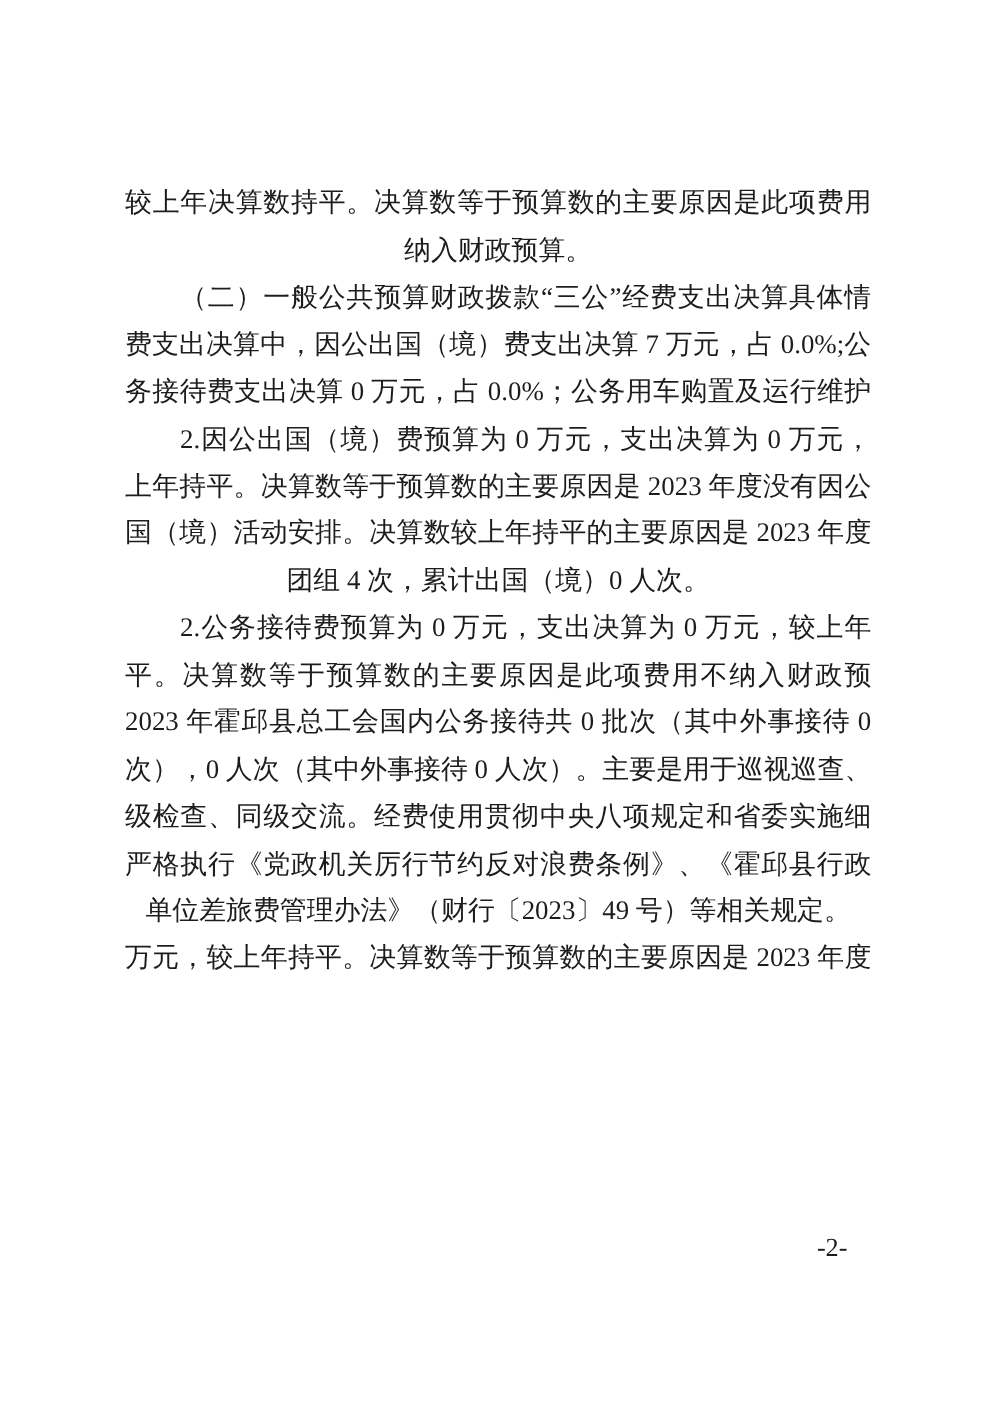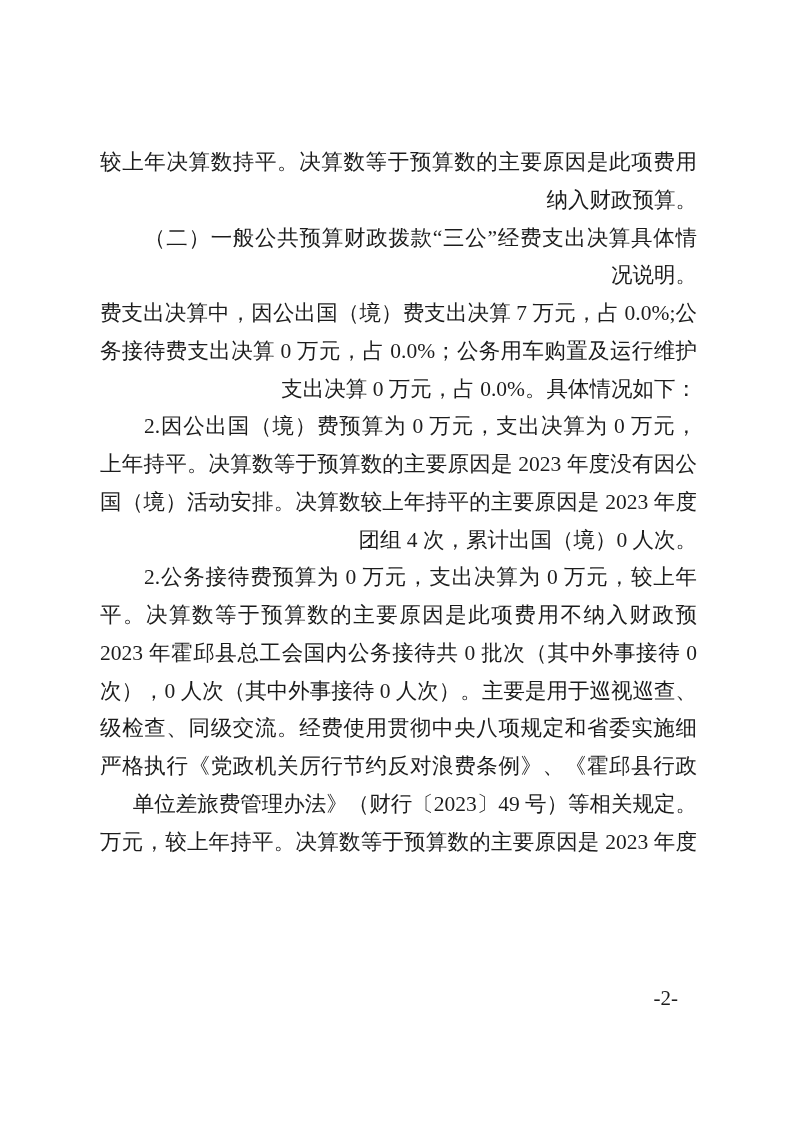--- a/index.html
+++ b/index.html
@@ -22,21 +22,21 @@
     left: 100px;
     top: 144px;
     width: 597px;
   }
   .line {
     height: 37.75px;
     line-height: 37.75px;
     font-size: 21.5px;
     overflow: hidden;
     white-space: normal;
-    text-align: right;
+    text-align: center;
   }
   .line.jl {
     text-align: justify;
     text-align-last: justify;
   }
   .line.indent {
     padding-left: 44px;
   }
   .line .seg-bold {
     font-weight: 400;
@@ -55,24 +55,22 @@
   }
 </style>
 </head>
 <body>
 
 <div class="page">
   <div class="text-block" id="text-block">
       <div class="line jl"><span class="seg">较上年决算数持平。决算数等于预算数的主要原因是此项费用不</span></div>
       <div class="line"><span class="seg">纳入财政预算。</span></div>
       <div class="line jl indent"><span class="seg-bold">（二）一般公共预算财政拨款“三公”经费支出决算具体情</span></div>
-      <div class="line"><span class="seg-bold">况说明。</span></div>
       <div class="line jl"><span class="seg">费支出决算中，因公出国（境）费支出决算 7 万元，占 0.0%;公</span></div>
       <div class="line jl"><span class="seg">务接待费支出决算 0 万元，占 0.0%；公务用车购置及运行维护费</span></div>
-      <div class="line"><span class="seg">支出决算 0 万元，占 0.0%。具体情况如下：</span></div>
       <div class="line jl indent"><span class="seg-bold">2.因公出国（境）费</span><span class="seg">预算为 0 万元，支出决算为 0 万元，较</span></div>
       <div class="line jl"><span class="seg">上年持平。决算数等于预算数的主要原因是 2023 年度没有因公出</span></div>
       <div class="line jl"><span class="seg">国（境）活动安排。决算数较上年持平的主要原因是 2023 年度也</span></div>
       <div class="line"><span class="seg">团组 4 次，累计出国（境）0 人次。</span></div>
       <div class="line jl indent"><span class="seg-bold">2.公务接待费</span><span class="seg">预算为 0 万元，支出决算为 0 万元，较上年持</span></div>
       <div class="line jl"><span class="seg">平。决算数等于预算数的主要原因是此项费用不纳入财政预算。</span></div>
       <div class="line jl"><span class="seg">2023 年霍邱县总工会国内公务接待共 0 批次（其中外事接待 0 批</span></div>
       <div class="line jl"><span class="seg">次），0 人次（其中外事接待 0 人次）。主要是用于巡视巡查、上</span></div>
       <div class="line jl"><span class="seg">级检查、同级交流。经费使用贯彻中央八项规定和省委实施细则，</span></div>
       <div class="line jl"><span class="seg">严格执行《党政机关厉行节约反对浪费条例》、《霍邱县行政事业</span></div>

